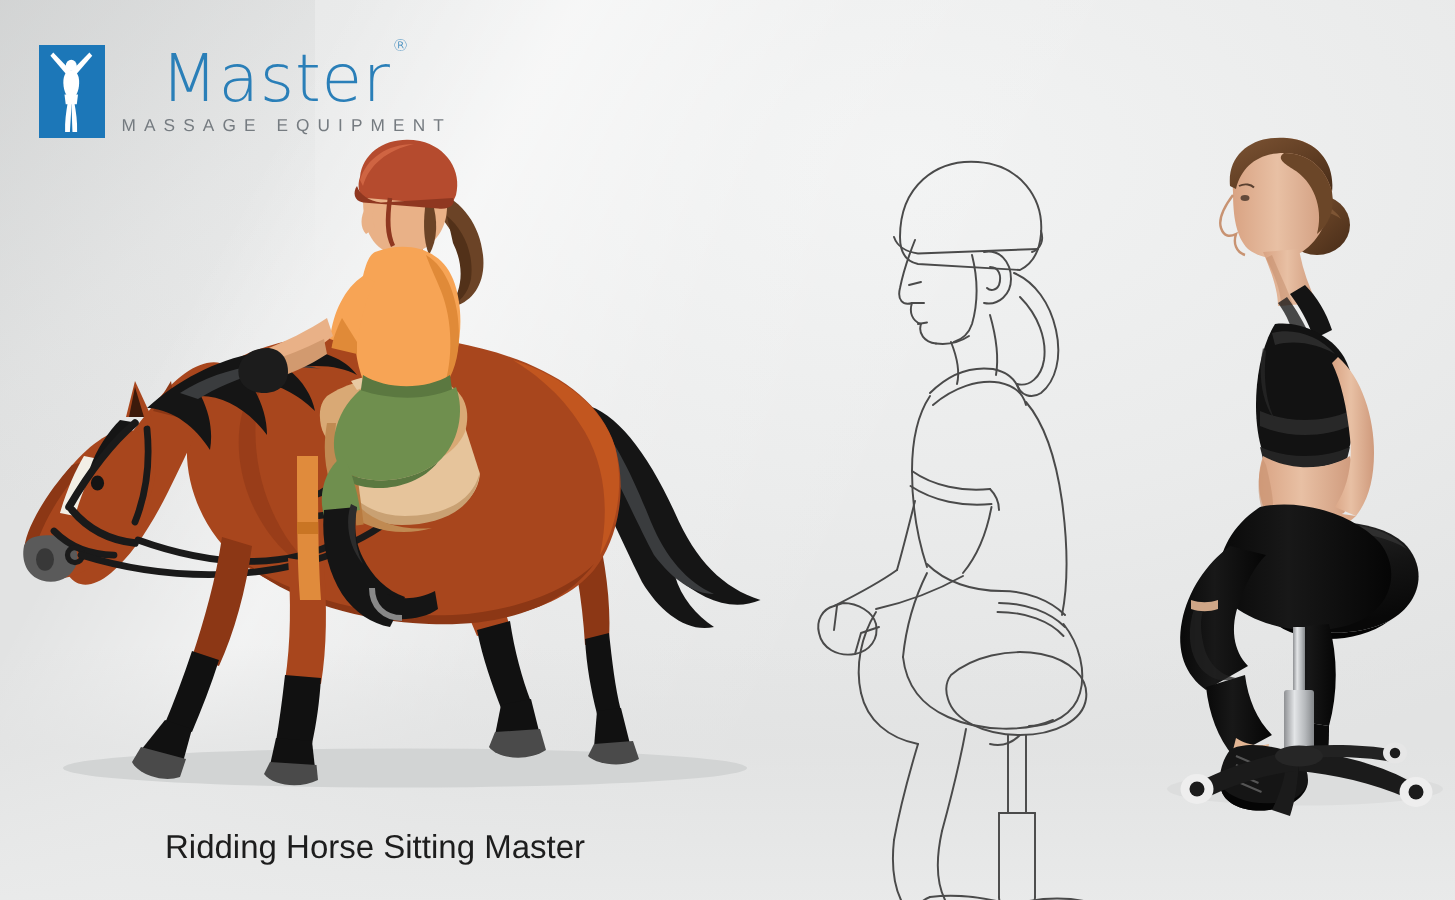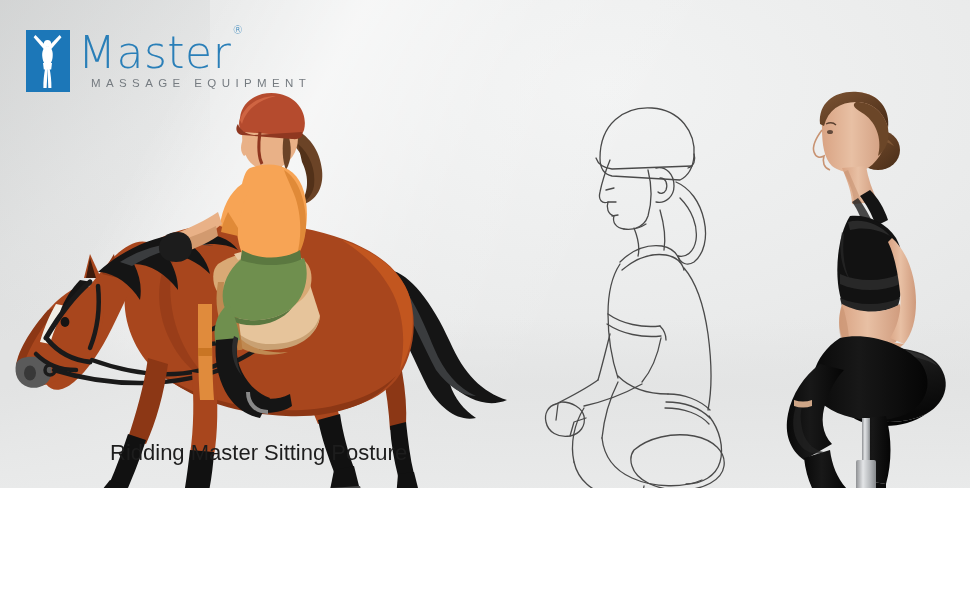--- a/index.html
+++ b/index.html
@@ -4,24 +4,25 @@
 <title>Master Massage Equipment — Saddle Stool Posture Comparison</title>
 <style>
   html,body{margin:0;padding:0;}
   body{
     font-family:"Liberation Sans", sans-serif;
     background:#ffffff;
   }
   #banner{
     position:relative;
     width:970px;
-    height:488px;
+    height:600px;
     overflow:hidden;
     background:
       radial-gradient(ellipse 700px 420px at 62% 18%, #f2f3f3 0%, #eaebeb 55%, #e2e3e3 100%);
+    text-align: center;
   }
   
   .light-sweep{
     position:absolute;left:0;top:0;width:100%;height:100%;
     background:linear-gradient(118deg, rgba(255,255,255,0) 0%, rgba(255,255,255,0) 18%,
                rgba(255,255,255,.55) 30%, rgba(255,255,255,.15) 44%, rgba(255,255,255,0) 60%);
     pointer-events:none;
   }
   .floor-tone{
     position:absolute;left:0;bottom:0;width:100%;height:170px;
@@ -49,21 +50,21 @@
     font-size:44px;line-height:42px;color:#2a7fb8;
     font-weight:300;letter-spacing:.5px;position:relative;
     white-space:nowrap;
   }
   #logo-reg{
     font-size:11px;vertical-align:super;color:#2a7fb8;
     position:relative;top:-18px;left:1px;
   }
   #logo-sub{
     font-size:11.5px;color:#757b80;letter-spacing:5.4px;
-    margin-top:3px;margin-left:13px;white-space:nowrap;
+    margin-top:3px;margin-left:3px;white-space:nowrap;
     font-family:"Liberation Sans", sans-serif;
   }
 
   
   .caption{
     position:absolute;bottom:22px;
     font-size:22px;color:#1d1d1d;
     font-family:"Liberation Sans", sans-serif;
     white-space:nowrap;
   }
@@ -619,15 +620,15 @@
           <ellipse cx="28" cy="438" rx="5" ry="5" fill="#1c1c1c"></ellipse>
         </g>
         <g>
           <ellipse cx="160" cy="414" rx="8" ry="7" fill="#e6e6e6"></ellipse>
           <ellipse cx="160" cy="414" rx="3.5" ry="3.5" fill="#1c1c1c"></ellipse>
         </g>
       </g>
     </svg>
   </div>
 
-  <div class="caption" id="caption-left">Ridding Master Sitting Posture</div>
+  <div class="caption" id="caption-left">Ridding Horse Sitting Master</div>
 
 </div>
 
 </body></html>

